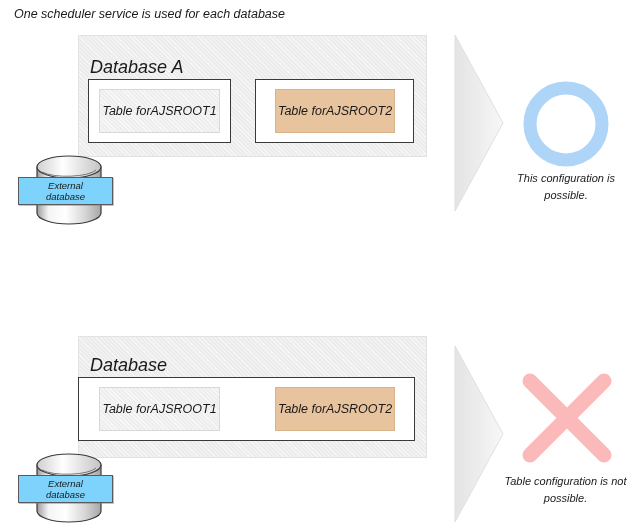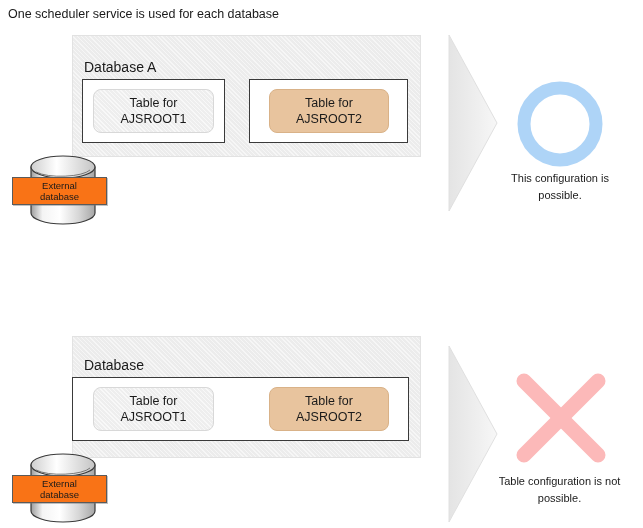--- a/index.html
+++ b/index.html
@@ -10,22 +10,23 @@
     width: 643px;
     height: 528px;
     background: #ffffff;
     font-family: "Liberation Sans", sans-serif;
     color: #1a1a1a;
     overflow: hidden;
     position: relative;
   }
   .panel {
     position: absolute;
-    left: 4px;
+    left: 10px;
     width: 533px;
+    font-style: italic;
   }
   #panel-top { top: 0; height: 264px; }
   #panel-bottom { top: 296px; height: 232px; }
 
   .section-heading {
     position: absolute;
     left: 4px;
     top: 6px;
     font-size: 12.5px;
     line-height: 16px;
@@ -45,58 +46,56 @@
 
   
   .db-box {
     position: absolute;
     background: #ffffff;
     border: 1.5px solid #3a3a3a;
     box-sizing: border-box;
   }
   .db-label {
     position: absolute;
-    font-size: 14px;
+    font-size: 18px;
     line-height: 15px;
     color: #1a1a1a;
     white-space: nowrap;
   }
 
   
   .table-chip {
     position: absolute;
     box-sizing: border-box;
     display: flex;
-    flex-direction: column;
     align-items: center;
     justify-content: center;
     font-size: 12.5px;
     line-height: 16px;
     color: #1a1a1a;
     text-align: center;
-    border-radius: 8px;
   }
   .table-chip.gray {
     background: #eeeeee;
     background-image:
       repeating-linear-gradient(45deg, rgba(255,255,255,0.6) 0 1px, rgba(0,0,0,0) 1px 3px);
     border: 1px solid #d8d8d8;
   }
   .table-chip.orange {
     background: #e8c49e;
     border: 1px solid #d9b288;
   }
 
   
   .cylinder {
     position: absolute;
   }
   .cyl-label {
     position: absolute;
-    background: #f97316;
+    background: #7dd3fc;
     border: 1px solid #5a5a5a;
     box-shadow: 1px 1px 0 rgba(120,120,120,0.45);
     box-sizing: border-box;
     display: flex;
     flex-direction: column;
     align-items: center;
     justify-content: center;
     font-size: 9.5px;
     line-height: 11px;
     color: #1a1a1a;

